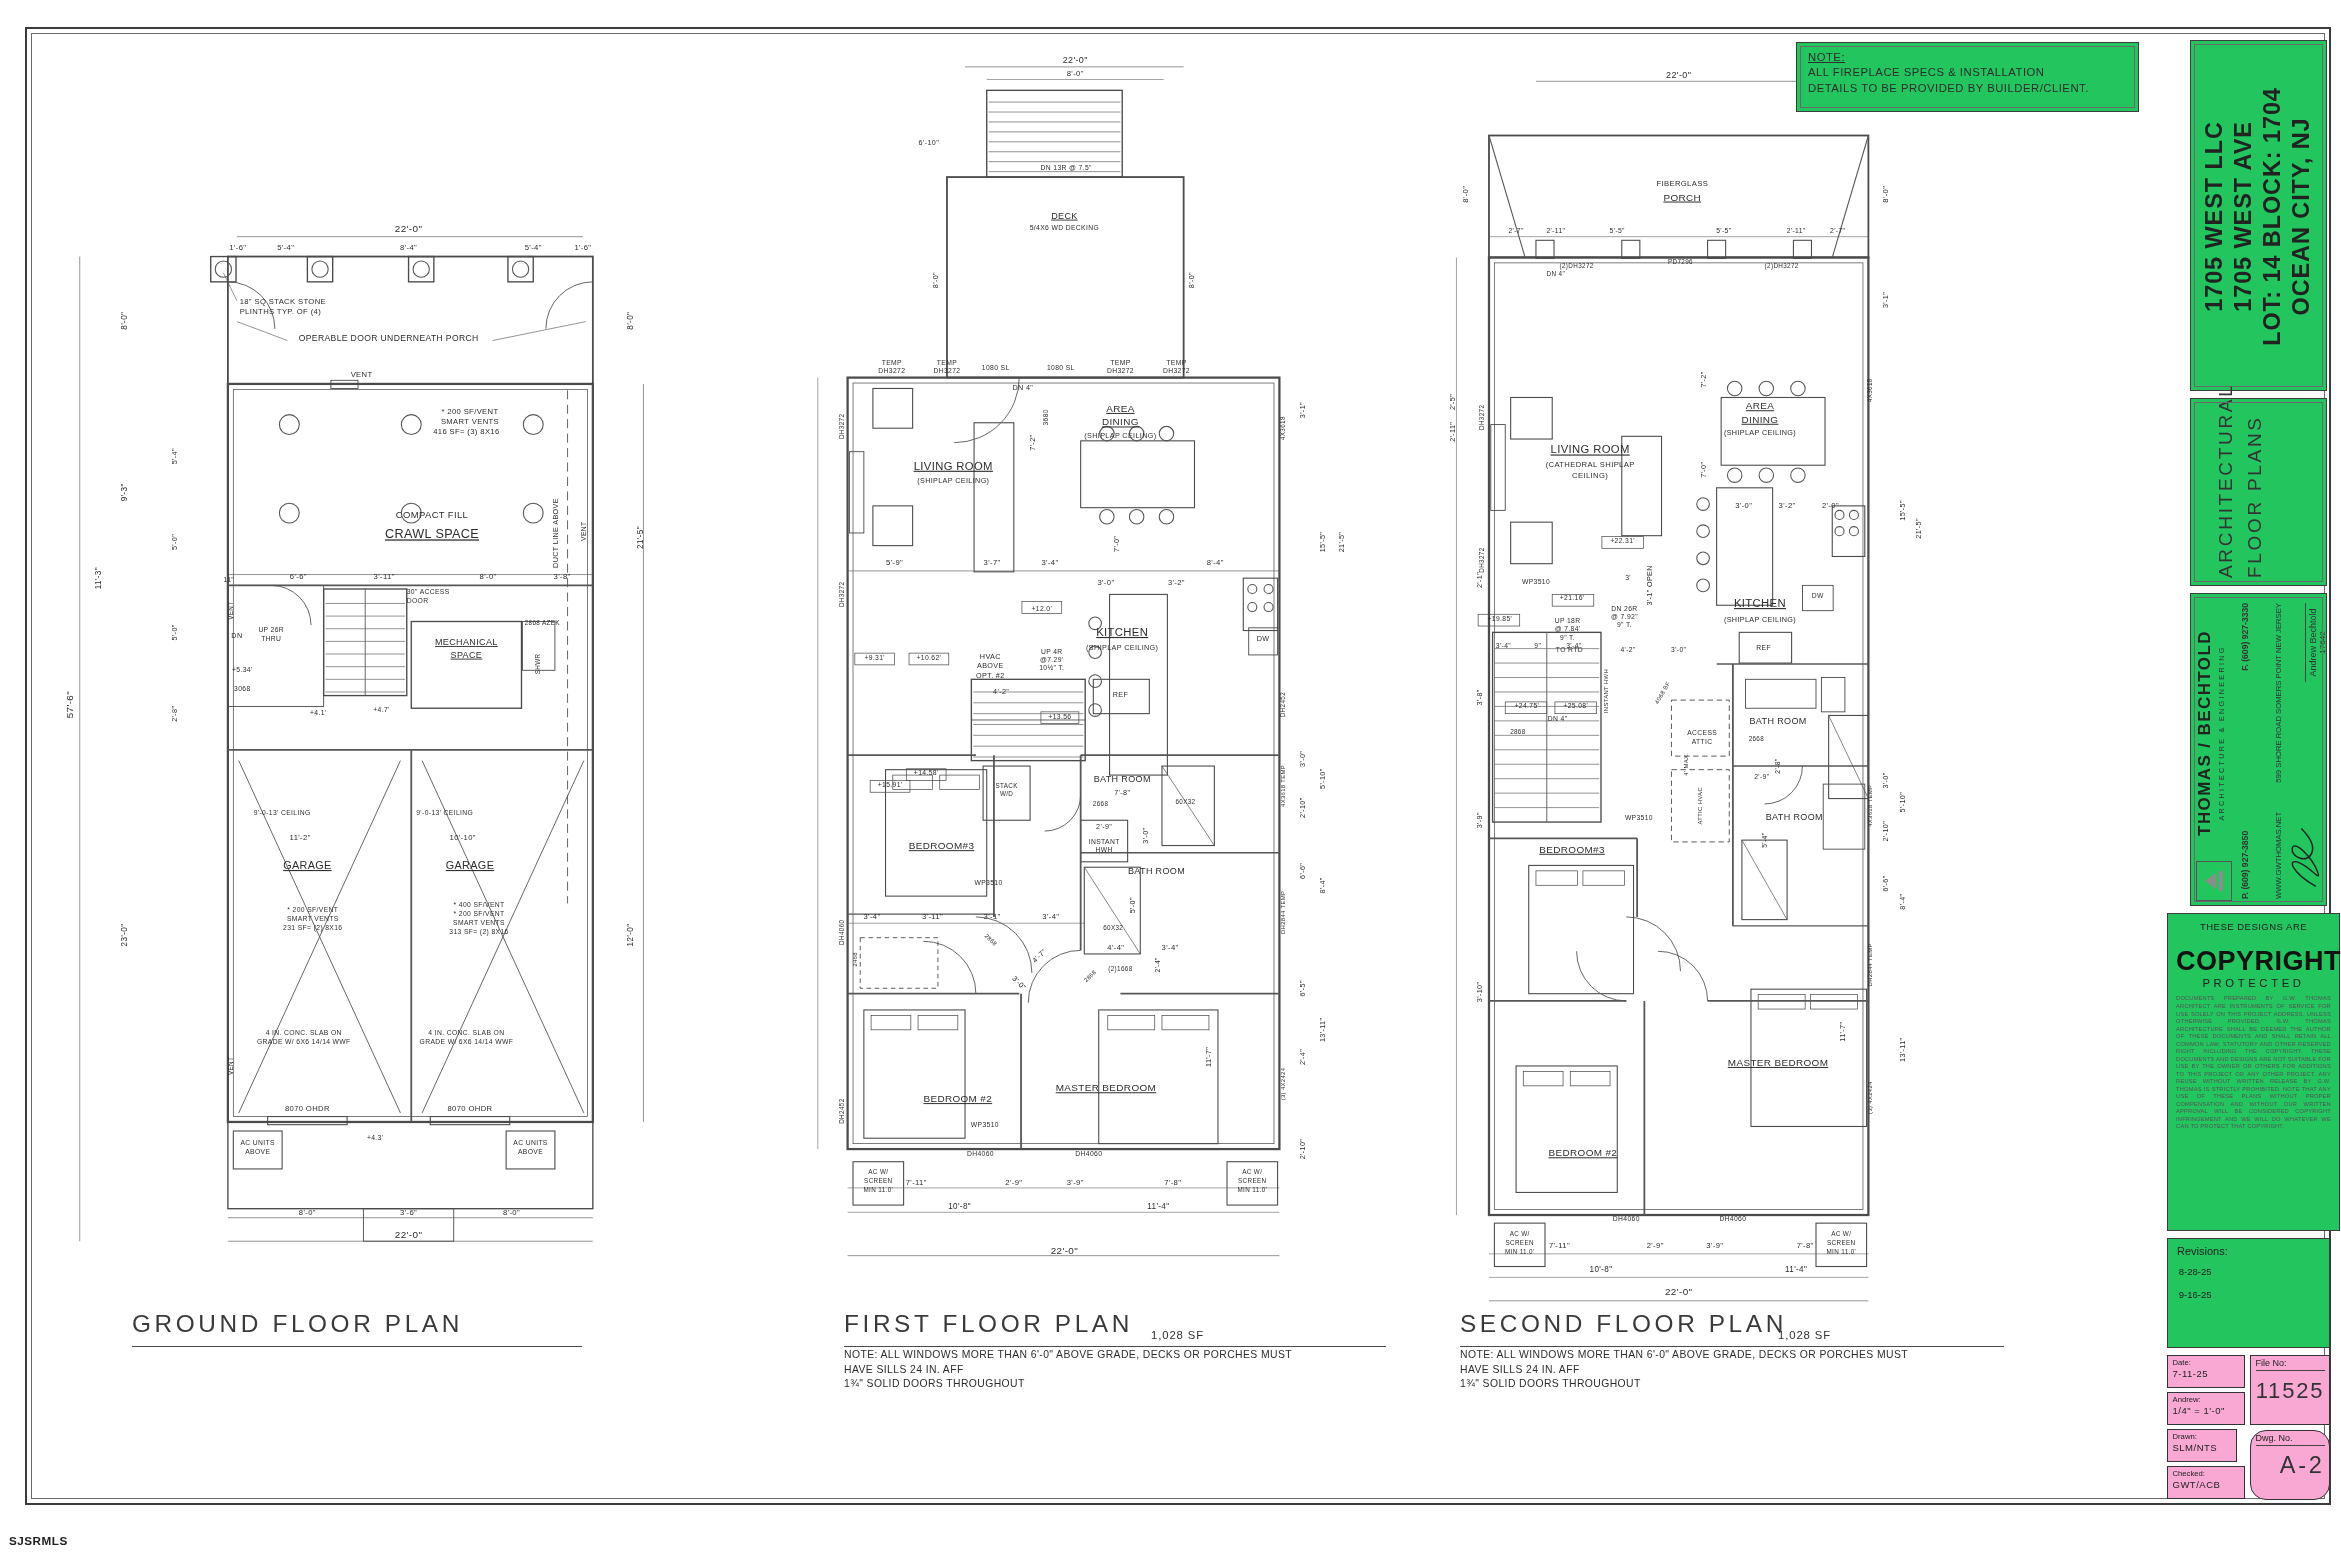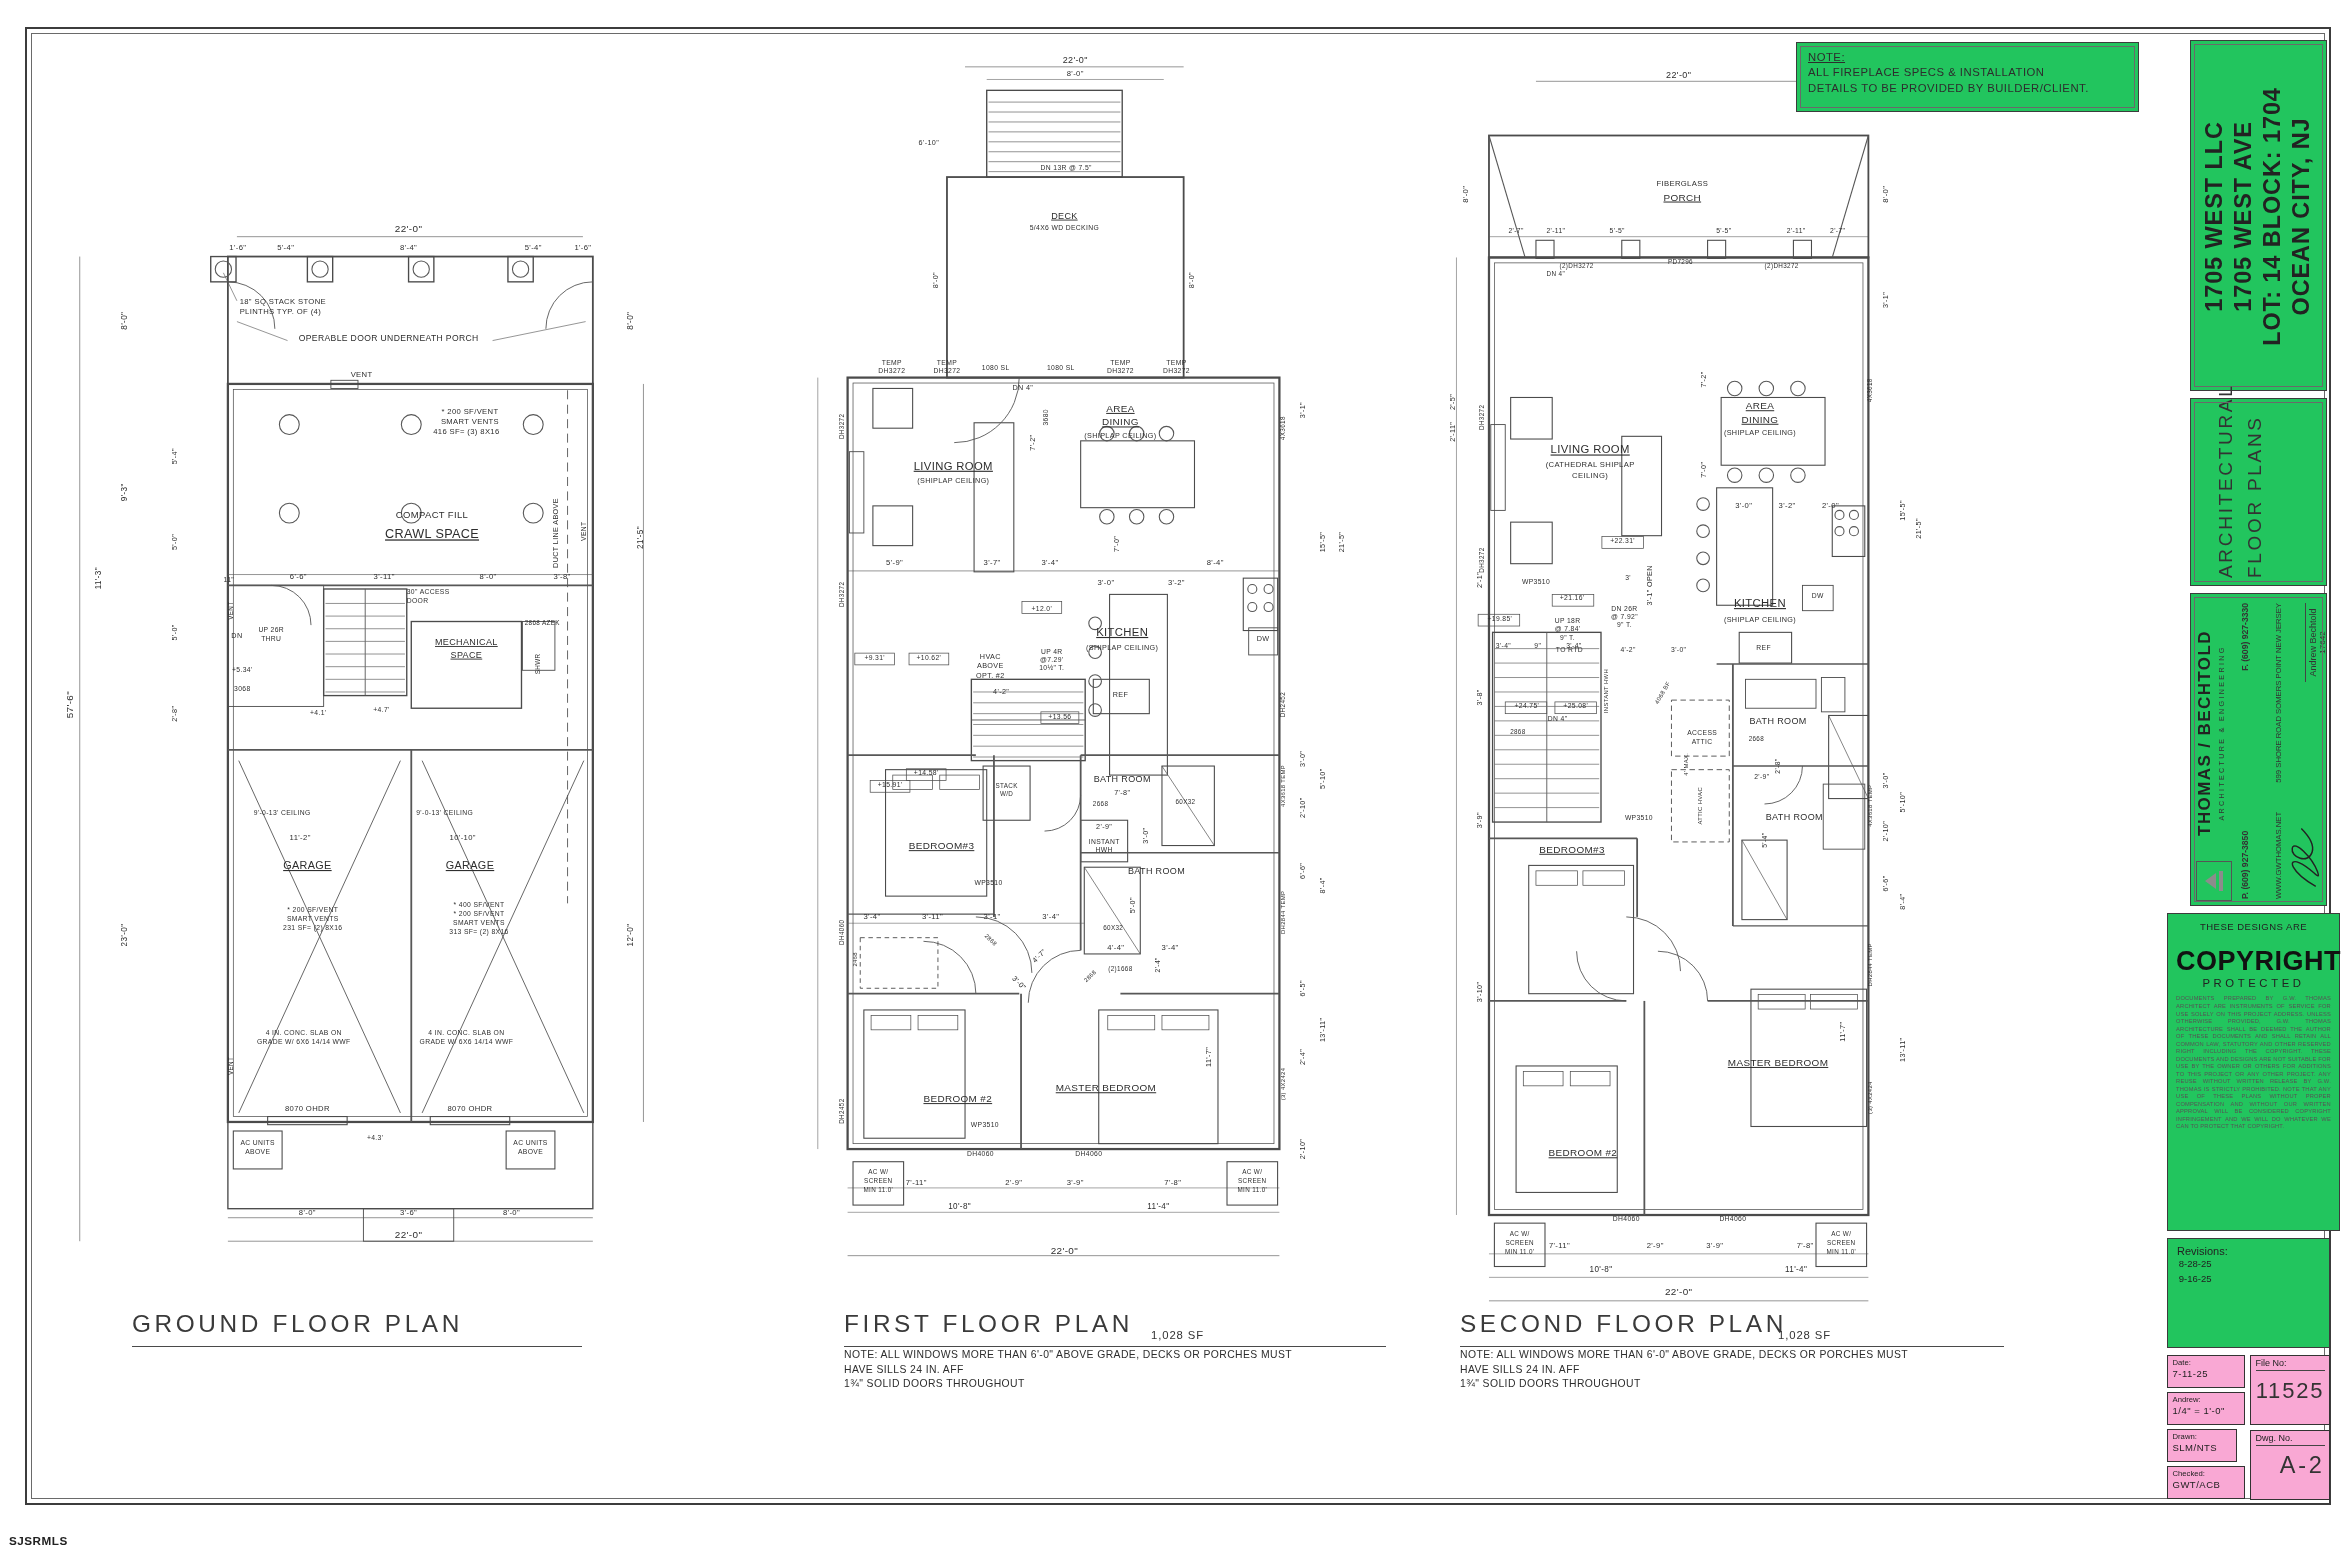--- a/index.html
+++ b/index.html
@@ -51,33 +51,33 @@
   
   .tb-copy{left:2167px;top:913px;width:173px;height:318px;border-width:1.4px;padding:7.2px 8.1px;box-sizing:border-box;}
   .cp-head{font-size:9.5px;text-align:center;letter-spacing:0.5px;color:#222;}
   .cp-word{font-size:27px;font-weight:700;text-align:center;letter-spacing:0.5px;color:#111;margin-top:14px;}
   .cp-sub{font-size:11.3px;text-align:center;letter-spacing:3.6px;color:#222;}
   .cp-legal{margin-top:6.3px;font-size:5.7px;line-height:1.32;text-align:justify;color:#555;letter-spacing:0.2px;}
 
   
   .tb-rev{left:2167px;top:1238px;width:163px;height:110px;border-width:1.4px;padding:6.3px 9px;box-sizing:border-box;}
   .tb-rev .rl{font-size:11px;color:#222;}
-  .tb-rev .ri{font-size:9.5px;line-height:1.5;color:#222;margin-left:1.8px;}
+  .tb-rev .ri{font-size:9.5px;line-height:1.5;color:#222;margin-left:1.8px;margin-top:8px;}
 
   
   .tb-stamp{position:absolute;left:2167px;top:1355px;width:163px;height:146px;}
   .cell{position:absolute;border:1.4px solid #333;background:#f9a8d4;box-sizing:border-box;padding:1.8px 4.5px;}
   .cell .lab{font-size:7.7px;color:#222;}
   .cell .val{font-size:9.5px;color:#222;letter-spacing:0.5px;margin-top:0.9px;}
   .c-date{left:0;top:0;width:78px;height:33px;}
   .c-scale{left:0;top:37px;width:78px;height:33px;}
   .c-drawn{left:0;top:74px;width:70px;height:33px;}
   .c-check{left:0;top:111px;width:78px;height:33px;}
   .c-file{left:83px;top:0;width:80px;height:70px;}
-  .c-dwg{left:83px;top:75px;width:80px;height:70px;}
+  .c-dwg{left:83px;top:75px;width:80px;height:70px;border-radius:16px;}
   .c-file .big{font-size:22px;text-align:center;margin-top:7.2px;letter-spacing:1.8px;color:#333;font-weight:400;}
   .c-dwg .big{font-size:23.5px;text-align:right;margin-top:6.3px;letter-spacing:2.7px;color:#333;font-weight:400;}
   .c-file .lab,.c-dwg .lab{font-size:9px;border-bottom:0.9px solid #444;padding-bottom:1.8px;}
 
   
   .plan-title{position:absolute;border-bottom:1.8px solid #4a4a4a;padding-bottom:8.1px;
       font-size:24.4px;letter-spacing:3.6px;color:#3a3a3a;font-weight:400;}
   .pt-ground{left:132px;top:1310px;width:450px;}
   .pt-first{left:844px;top:1310px;width:542px;}
   .pt-second{left:1460px;top:1310px;width:544px;}

